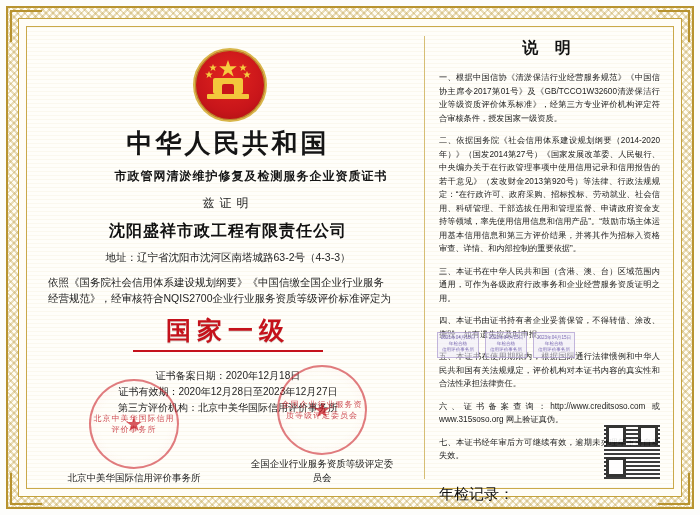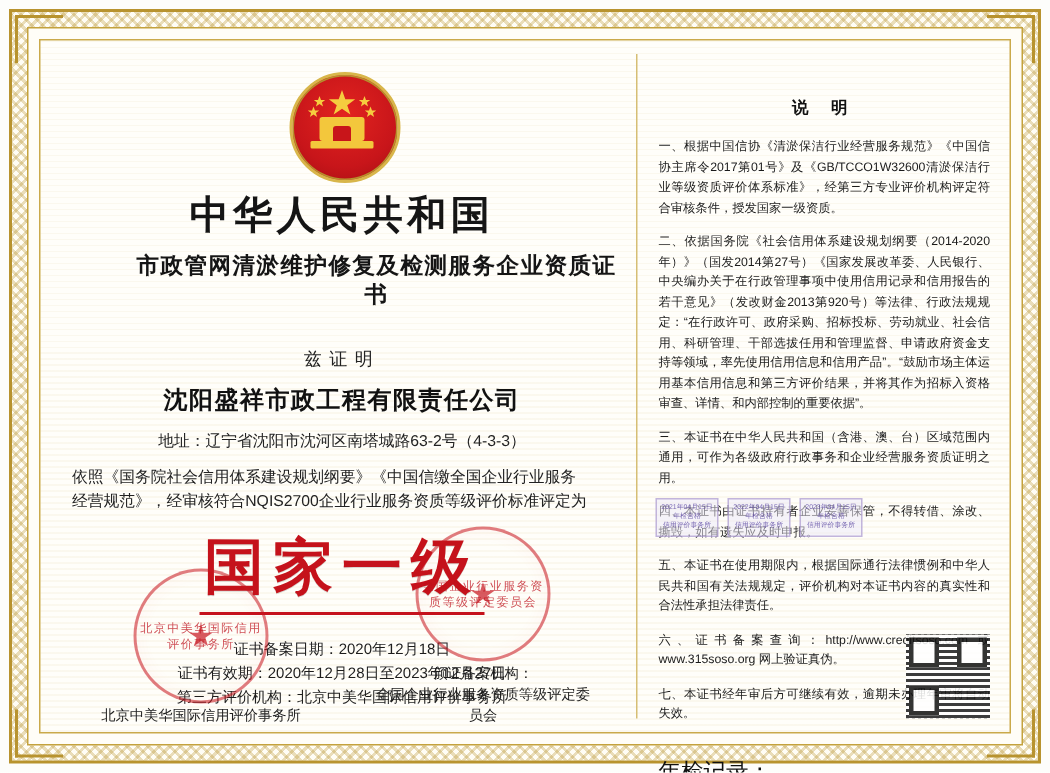--- a/index.html
+++ b/index.html
@@ -76,38 +76,38 @@
   .emblem .gate:after{
     content:"";position:absolute;left:9px;top:6px;width:12px;height:10px;background:#c8151a;border-radius:2px 2px 0 0;
   }
   .emblem .base{
     position:absolute;left:18px;top:50px;width:42px;height:5px;background:#f3c73c;border-radius:1px;
   }
   .title1{
     font-size:26px;font-weight:bold;color:#151515;letter-spacing:3px;margin-top:4px;
   }
   .title2{
-    font-size:15px;font-weight:bold;color:#151515;letter-spacing:1px;margin-top:7px;margin-left:46px;
+    font-size:12px;font-weight:bold;color:#151515;letter-spacing:1px;margin-top:7px;margin-left:46px;
   }
   .zhengming{
-    font-size:12px;color:#222;margin-top:25px;letter-spacing:5px;
+    font-size:12px;color:#222;margin-top:10px;letter-spacing:5px;
   }
   .company{
     font-size:16px;font-weight:bold;color:#111;margin-top:9px;letter-spacing:1px;
   }
   .addr{
     font-size:10.5px;color:#222;margin-top:9px;
   }
   .basis{
     font-size:10.5px;color:#222;margin-top:9px;line-height:16px;
     padding:0 6px;text-align:left;
   }
   .grade{
     margin-top:8px;
-    font-size:40px;font-weight:bold;color:#c5121b;letter-spacing:6px;
+    font-size:25px;font-weight:bold;color:#c5121b;letter-spacing:6px;
     text-shadow:0 1px 0 rgba(0,0,0,.15);
   }
   .grade-underline{
     width:190px;height:2px;background:#c5121b;margin:3px auto 0 auto;
   }
   .meta{
     margin-top:16px;font-size:10px;color:#1d1d1d;line-height:16px;text-align:center;
   }
   .seal-row{
     position:absolute;left:8px;right:8px;bottom:-2px;
@@ -138,21 +138,21 @@
   }
   
   .right{
     flex:1;position:relative;box-sizing:border-box;padding:4px 8px 0 8px;
   }
   .certno{
     text-align:right;font-size:10.5px;color:#111;letter-spacing:.5px;margin-top:4px;
   }
   .certno b{font-weight:bold;}
   .shuoming{
-    text-align:center;font-size:11px;font-weight:bold;color:#111;letter-spacing:6px;margin-top:28px;
+    text-align:center;font-size:16px;font-weight:bold;color:#111;letter-spacing:6px;margin-top:2px;
   }
   .para{
     font-size:8.2px;color:#1b1b1b;line-height:13.5px;margin-top:9px;text-align:justify;
   }
   .para.first{margin-top:12px;}
   .recorder{
     font-size:15px;color:#111;margin-top:22px;
   }
   .stamps{
     position:absolute;left:6px;right:6px;top:300px;height:30px;
@@ -244,21 +244,20 @@
           <div class="seal-caption">
             <div>北京中美华国际信用评价事务所</div>
           </div>
         </div>
         <div class="seal-block">
           <div class="seal">
             <div class="star">★</div>
             <div class="sealtext">全国企业行业服务资质等级评定委员会</div>
           </div>
           <div class="seal-caption">
-            <div>颁证备案机构：</div>
             <div>全国企业行业服务资质等级评定委员会</div>
           </div>
         </div>
       </div>
     </div>
 
     <div class="vdiv"></div>
 
     <div class="right">
 

